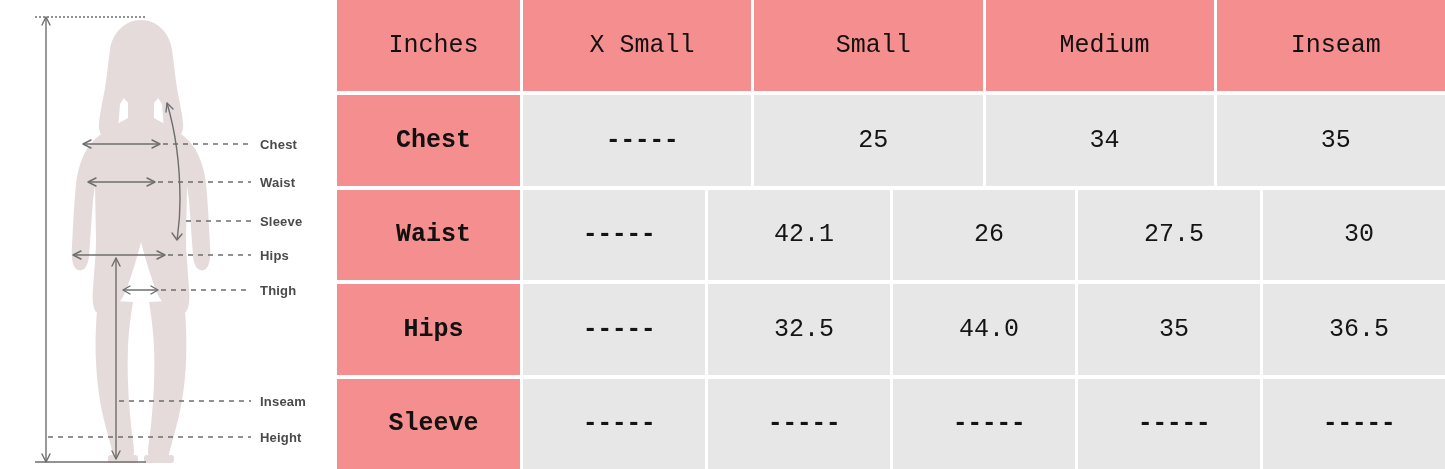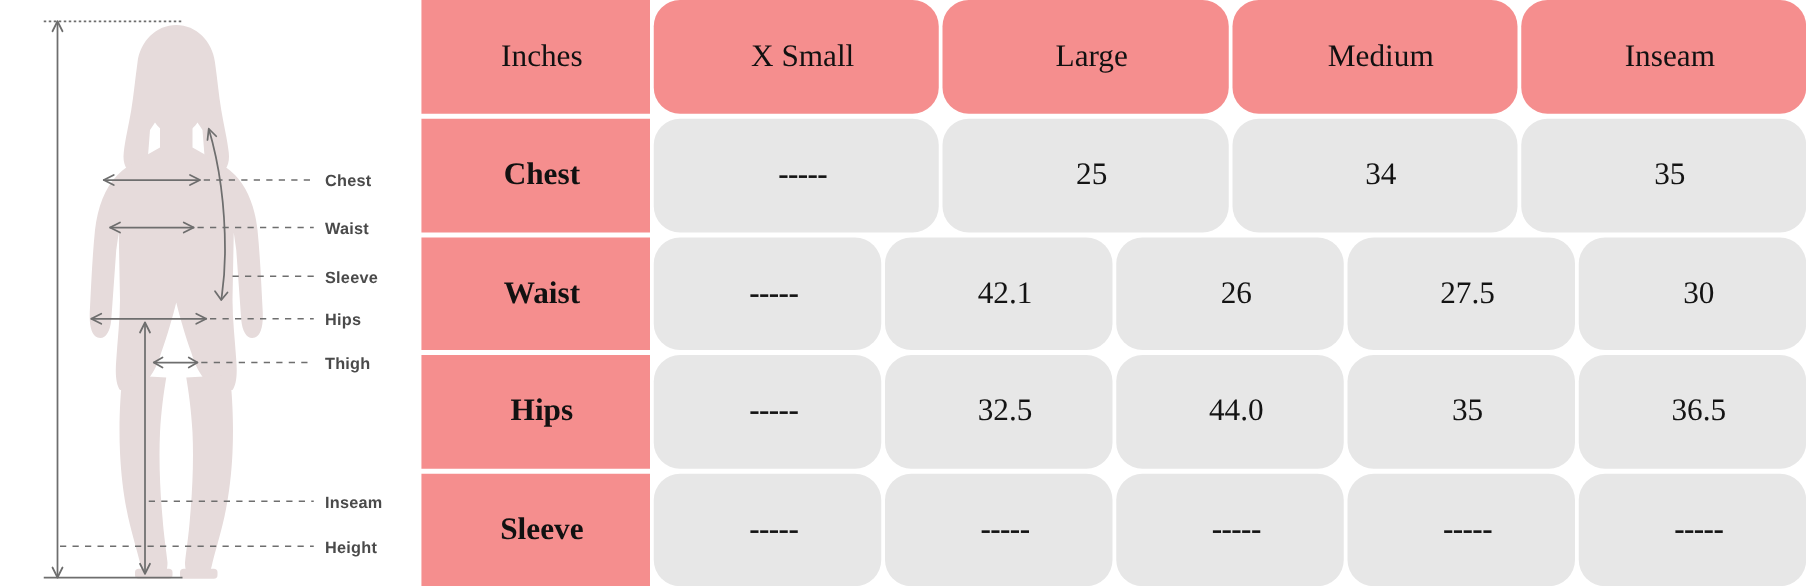--- a/index.html
+++ b/index.html
@@ -51,32 +51,31 @@
     width: 100%;
   }
   #header-row { height: 91px; flex: 0 0 91px; }
   .body-row { height: 94px; flex: 1 1 auto; }
 
   .cell {
     display: flex;
     align-items: center;
     justify-content: center;
     text-align: right;
-    font-family: Liberation Serif, serif;
+    font-family: Liberation Mono, monospace;
     color: #161616;
     overflow: hidden;
     padding-left: 10px;
   }
   .cell-label {
     flex: 0 0 183px;
     width: 183px;
   }
   .cell-value {
     flex: 1 1 0;
-    border-radius: 21px;
   }
 
   .header-cell {
     background: #F58E8E;
     font-size: 25px;
     font-weight: 400;
     color: #111111;
   }
   .rowhead-cell {
     background: #F58E8E;
@@ -242,21 +241,21 @@
       <text class="diagram-label" x="260" y="406">Inseam</text>
       <text class="diagram-label" x="260" y="442">Height</text>
     </svg>
   </div>
 
   <div id="size-table">
 
     <div class="table-row" id="header-row">
       <div class="cell cell-label header-cell">Inches</div>
       <div class="cell cell-value header-cell">X Small</div>
-      <div class="cell cell-value header-cell">Large</div>
+      <div class="cell cell-value header-cell">Small</div>
       <div class="cell cell-value header-cell">Medium</div>
       <div class="cell cell-value header-cell">Inseam</div>
     </div>
 
     <div class="table-row body-row">
       <div class="cell cell-label rowhead-cell">Chest</div>
       <div class="cell cell-value data-cell dash-cell">-----</div>
       <div class="cell cell-value data-cell">25</div>
       <div class="cell cell-value data-cell">34</div>
       <div class="cell cell-value data-cell">35</div>

